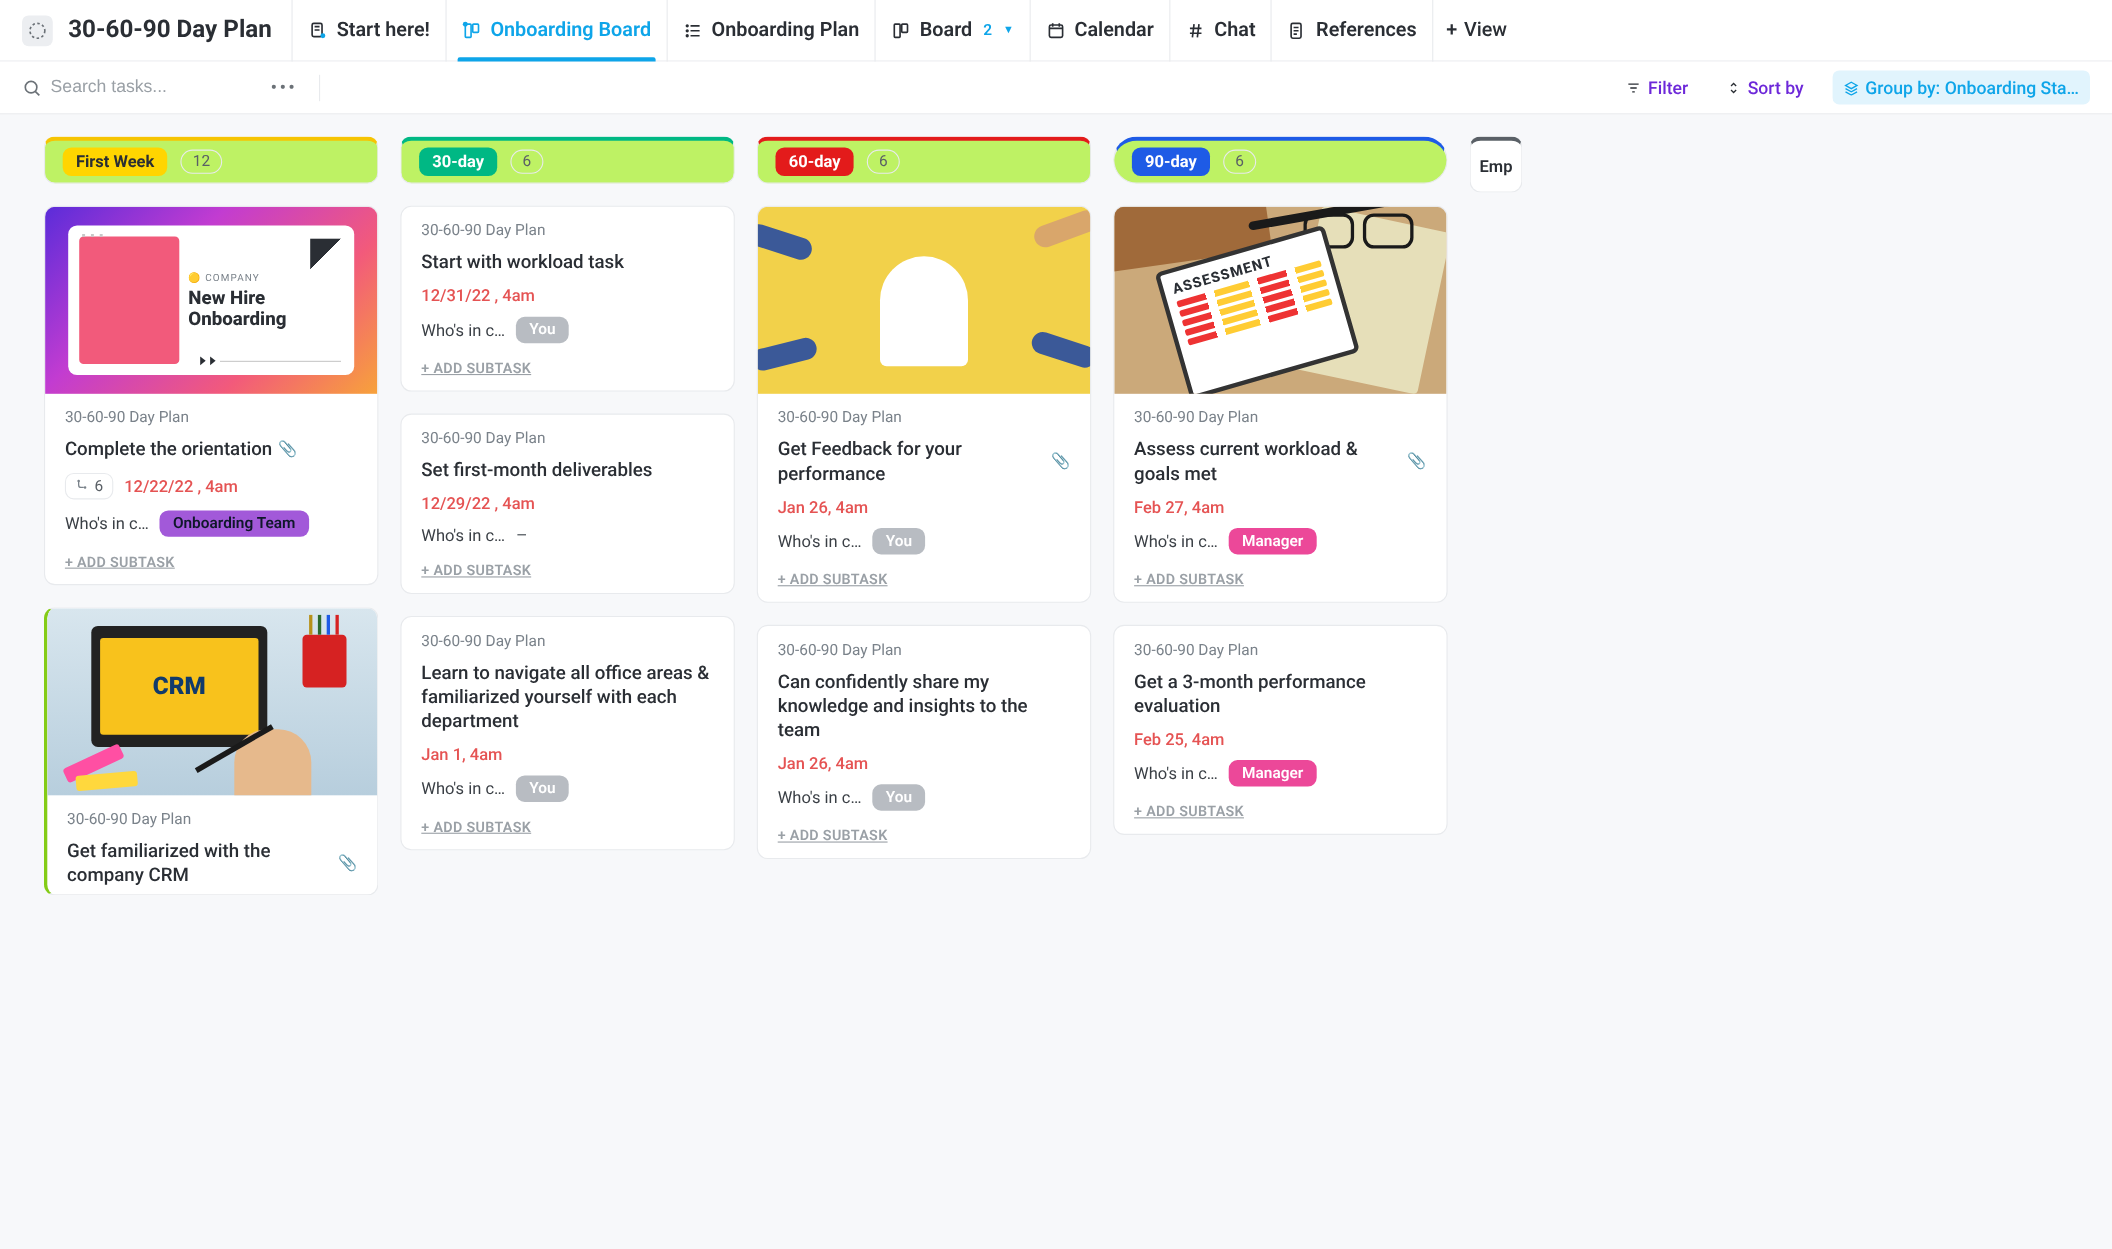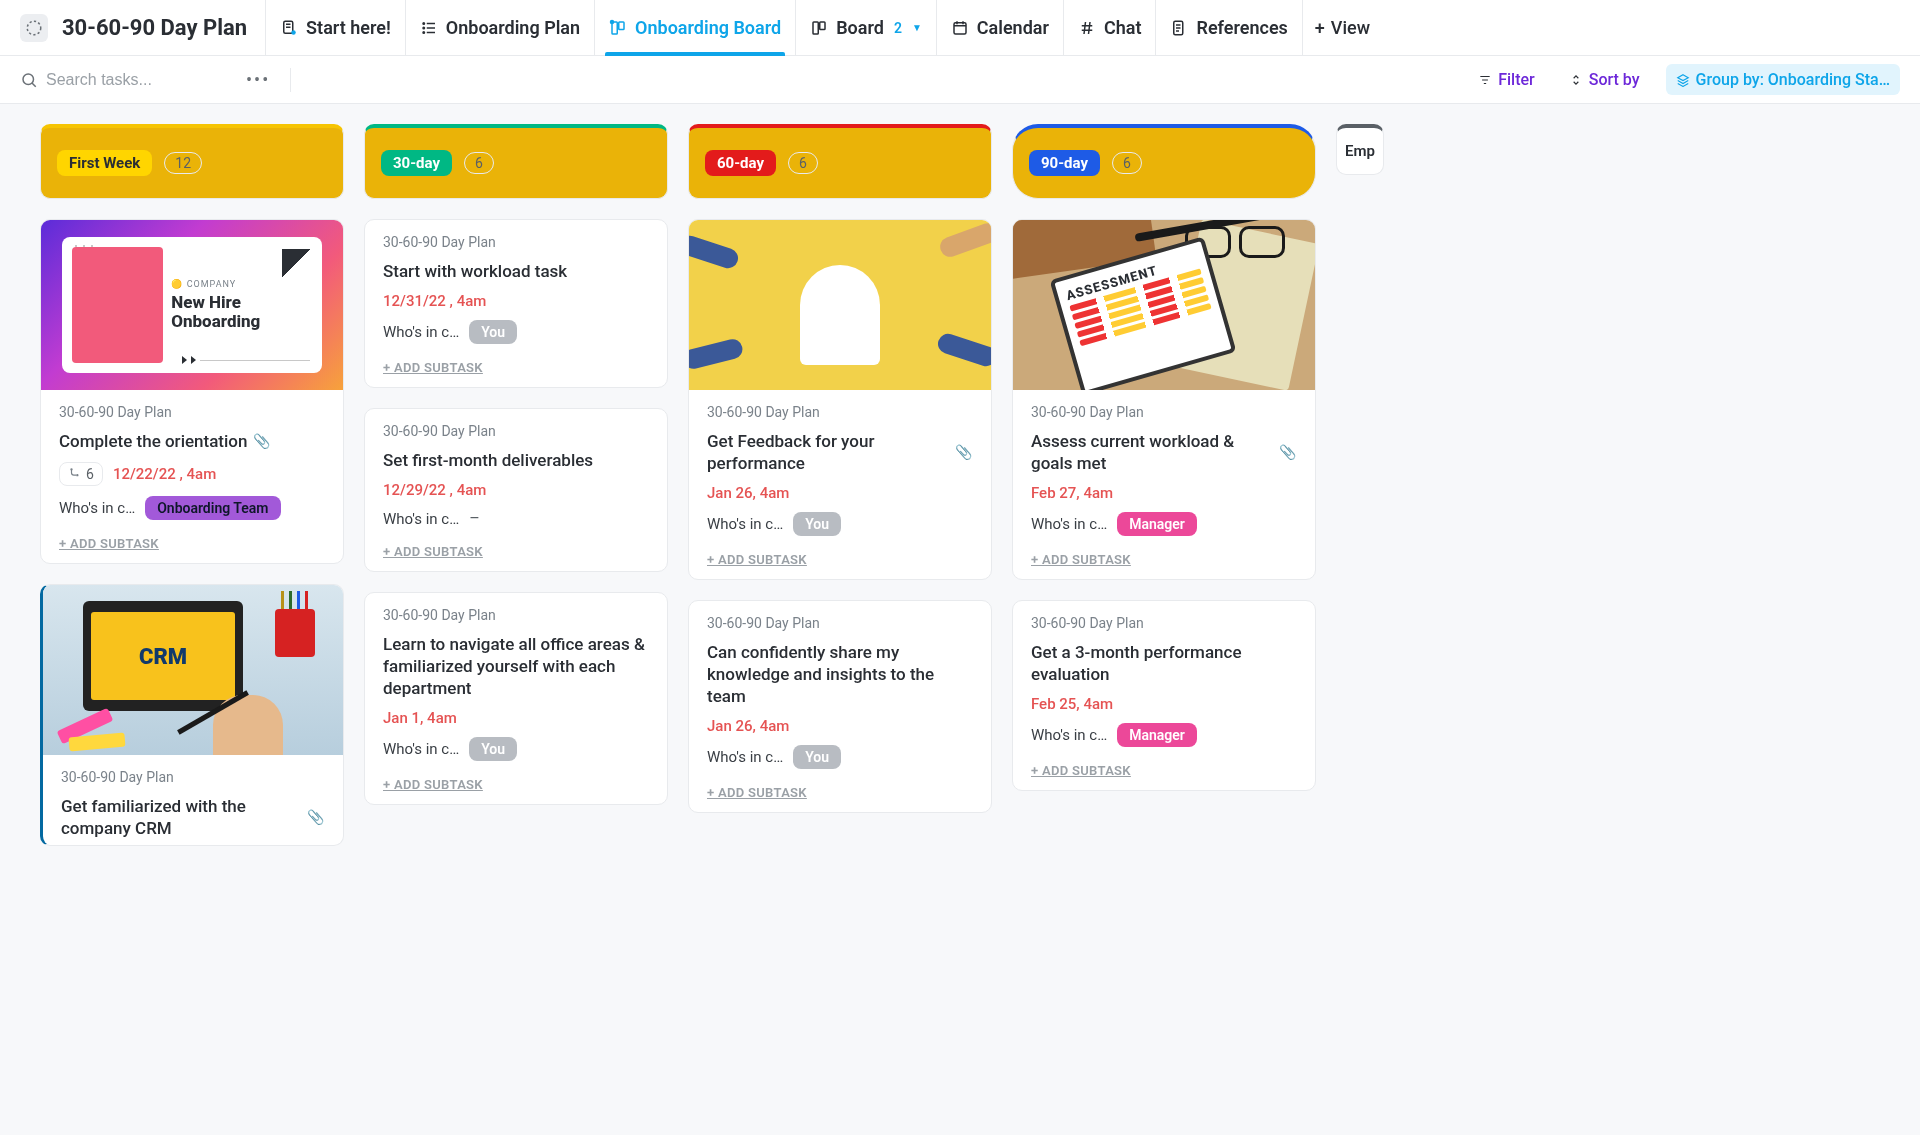--- a/index.html
+++ b/index.html
@@ -28,36 +28,36 @@
 .more-dots { font-size: 18px; color: #6b7177; padding: 0 12px; cursor: pointer; letter-spacing: 2px; }
 .toolbar-divider { width: 1px; height: 24px; background: #e8eaed; }
 .toolbar-right { display: flex; align-items: center; gap: 18px; }
 .toolbar-btn { display: flex; align-items: center; gap: 6px; font-size: 16px; font-weight: 500; color: #6d28d9; cursor: pointer; padding: 4px 8px; }
 .toolbar-btn.grouped { background: #e1f4fd; color: #0ea5e9; border-radius: 6px; padding: 6px 10px; }
 .toolbar-btn .bicon { width: 14px; height: 14px; }
 
 
 .board { display: flex; gap: 20px; padding: 20px 40px; overflow-x: auto; align-items: flex-start; }
 .column { flex: 0 0 304px; display: flex; flex-direction: column; gap: 20px; }
-.col-header { background: #eab308; border: 1px solid #e8eaed; border-radius: 10px; border-top-width: 4px; padding: 22px 16px; display: flex; align-items: center; gap: 12px; }
+.col-header { background: #bef264; border: 1px solid #e8eaed; border-radius: 10px; border-top-width: 4px; padding: 6px 16px; display: flex; align-items: center; gap: 12px; }
 .col-header.first { border-top-color: #f6c402; }
 .col-header.c30 { border-top-color: #00b884; }
 .col-header.c60 { border-top-color: #e31b1b; }
 .col-header.c90 { border-top-color: #1e5be6; border-radius: 26px; }
 .stage-pill { padding: 4px 12px; border-radius: 8px; font-size: 15px; font-weight: 700; }
 .stage-pill.first { background: #ffd500; color: #2a2e34; }
 .stage-pill.c30 { background: #00b884; color: #fff; }
 .stage-pill.c60 { background: #e31b1b; color: #fff; }
 .stage-pill.c90 { background: #1e5be6; color: #fff; }
 .count-chip { border: 1px solid #e8eaed; border-radius: 16px; padding: 2px 10px; font-size: 14px; color: #5a6066; }
 
 
 .card { background: #fff; border: 1px solid #e8eaed; border-radius: 10px; overflow: hidden; display: flex; flex-direction: column; }
 .card-cover { width: 100%; height: 170px; display: block; }
-.card.active-left { border-left: 3px solid #0369a1; }
+.card.active-left { border-left: 3px solid #84cc16; }
 .card-body { padding: 14px 18px 6px; display: flex; flex-direction: column; gap: 10px; }
 .card-folder { font-size: 14px; color: #7a828a; }
 .card-title { font-size: 17px; font-weight: 500; line-height: 1.3; display: flex; align-items: center; gap: 6px; }
 .clip-icon { font-size: 14px; color: #b8bcc2; }
 .card-date { font-size: 15px; color: #e55353; font-weight: 500; }
 .card-row { display: flex; align-items: center; gap: 10px; }
 .sub-chip { display: flex; align-items: center; gap: 4px; border: 1px solid #e8eaed; border-radius: 8px; padding: 3px 8px; font-size: 14px; color: #5a6066; }
 .who-label { font-size: 15px; color: #3a3f45; white-space: nowrap; overflow: hidden; text-overflow: ellipsis; max-width: 90px; }
 .who-dash { color: #5a6066; }
 .assignee { padding: 4px 12px; border-radius: 8px; font-size: 14px; font-weight: 600; }
@@ -130,42 +130,42 @@
     <div class="nav-tab">
       <span class="icon">
           <svg viewBox="0 0 24 24" width="18" height="18" fill="none" stroke="#2a2e34" stroke-width="2">
             <rect x="5" y="3" width="12" height="16" rx="2"></rect>
             <path d="M8 7h6M8 11h6"></path>
             <circle cx="18" cy="18" r="3" fill="#0ea5e9" stroke="none"></circle>
           </svg>
         </span>
       <span>Start here!</span>
     </div>
+    <div class="nav-tab active">
+      <span class="icon">
+          <svg viewBox="0 0 24 24" width="18" height="18" fill="none" stroke="#0ea5e9" stroke-width="2">
+            <rect x="4" y="4" width="7" height="16" rx="1"></rect>
+            <rect x="13" y="4" width="7" height="10" rx="1"></rect>
+            <circle cx="4" cy="4" r="3" fill="#0ea5e9" stroke="none"></circle>
+          </svg>
+        </span>
+      <span>Onboarding Board</span>
+    </div>
     <div class="nav-tab">
       <span class="icon">
           <svg viewBox="0 0 24 24" width="18" height="18" fill="none" stroke="#2a2e34" stroke-width="2">
             <circle cx="5" cy="6" r="1"></circle>
             <path d="M9 6h11"></path>
             <circle cx="5" cy="12" r="1"></circle>
             <path d="M9 12h11"></path>
             <circle cx="5" cy="18" r="1"></circle>
             <path d="M9 18h11"></path>
           </svg>
         </span>
       <span>Onboarding Plan</span>
-    </div>
-    <div class="nav-tab active">
-      <span class="icon">
-          <svg viewBox="0 0 24 24" width="18" height="18" fill="none" stroke="#0ea5e9" stroke-width="2">
-            <rect x="4" y="4" width="7" height="16" rx="1"></rect>
-            <rect x="13" y="4" width="7" height="10" rx="1"></rect>
-            <circle cx="4" cy="4" r="3" fill="#0ea5e9" stroke="none"></circle>
-          </svg>
-        </span>
-      <span>Onboarding Board</span>
     </div>
     <div class="nav-tab">
       <span class="icon">
           <svg viewBox="0 0 24 24" width="18" height="18" fill="none" stroke="#2a2e34" stroke-width="2">
             <rect x="4" y="4" width="7" height="16" rx="1"></rect>
             <rect x="13" y="4" width="7" height="10" rx="1"></rect>
           </svg>
         </span>
       <span>Board</span>
       <span class="nav-badge">2</span>

